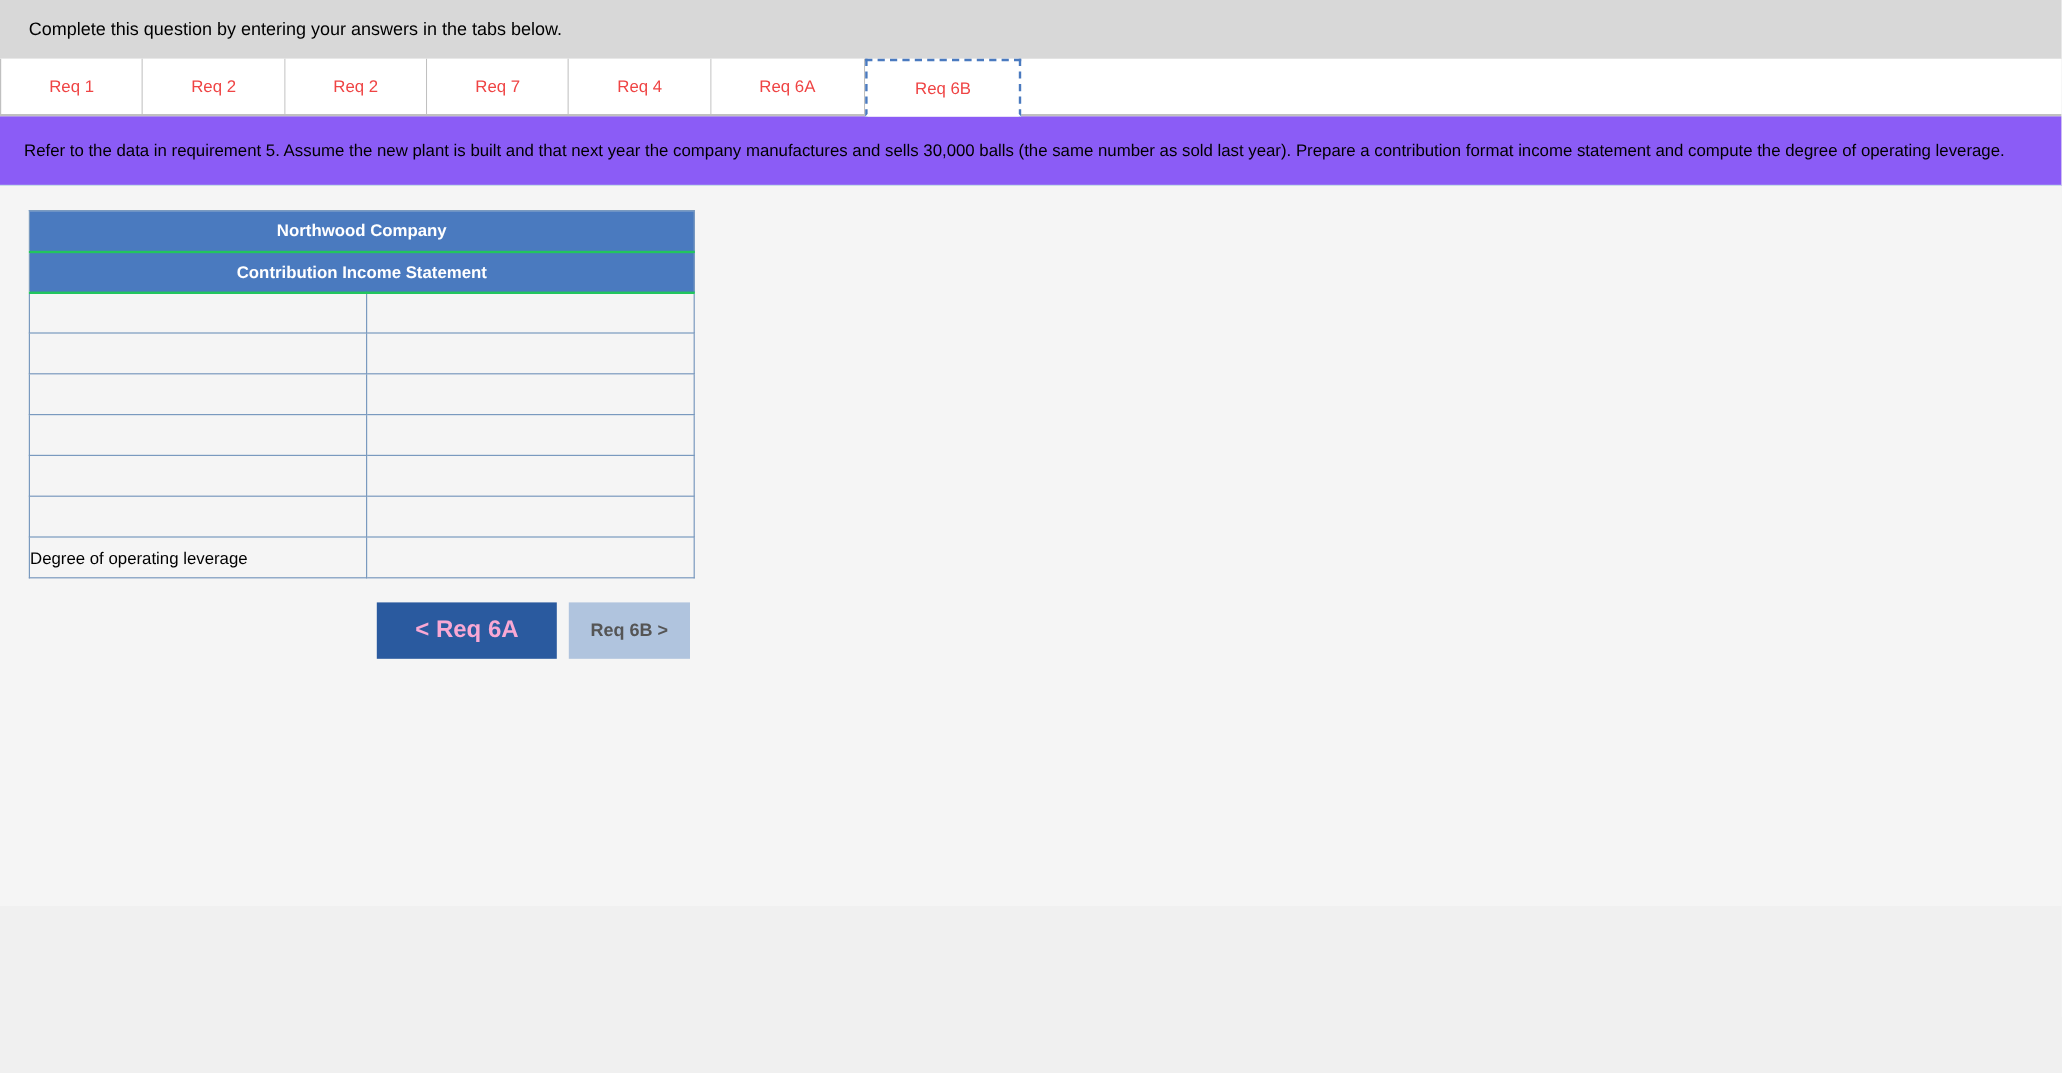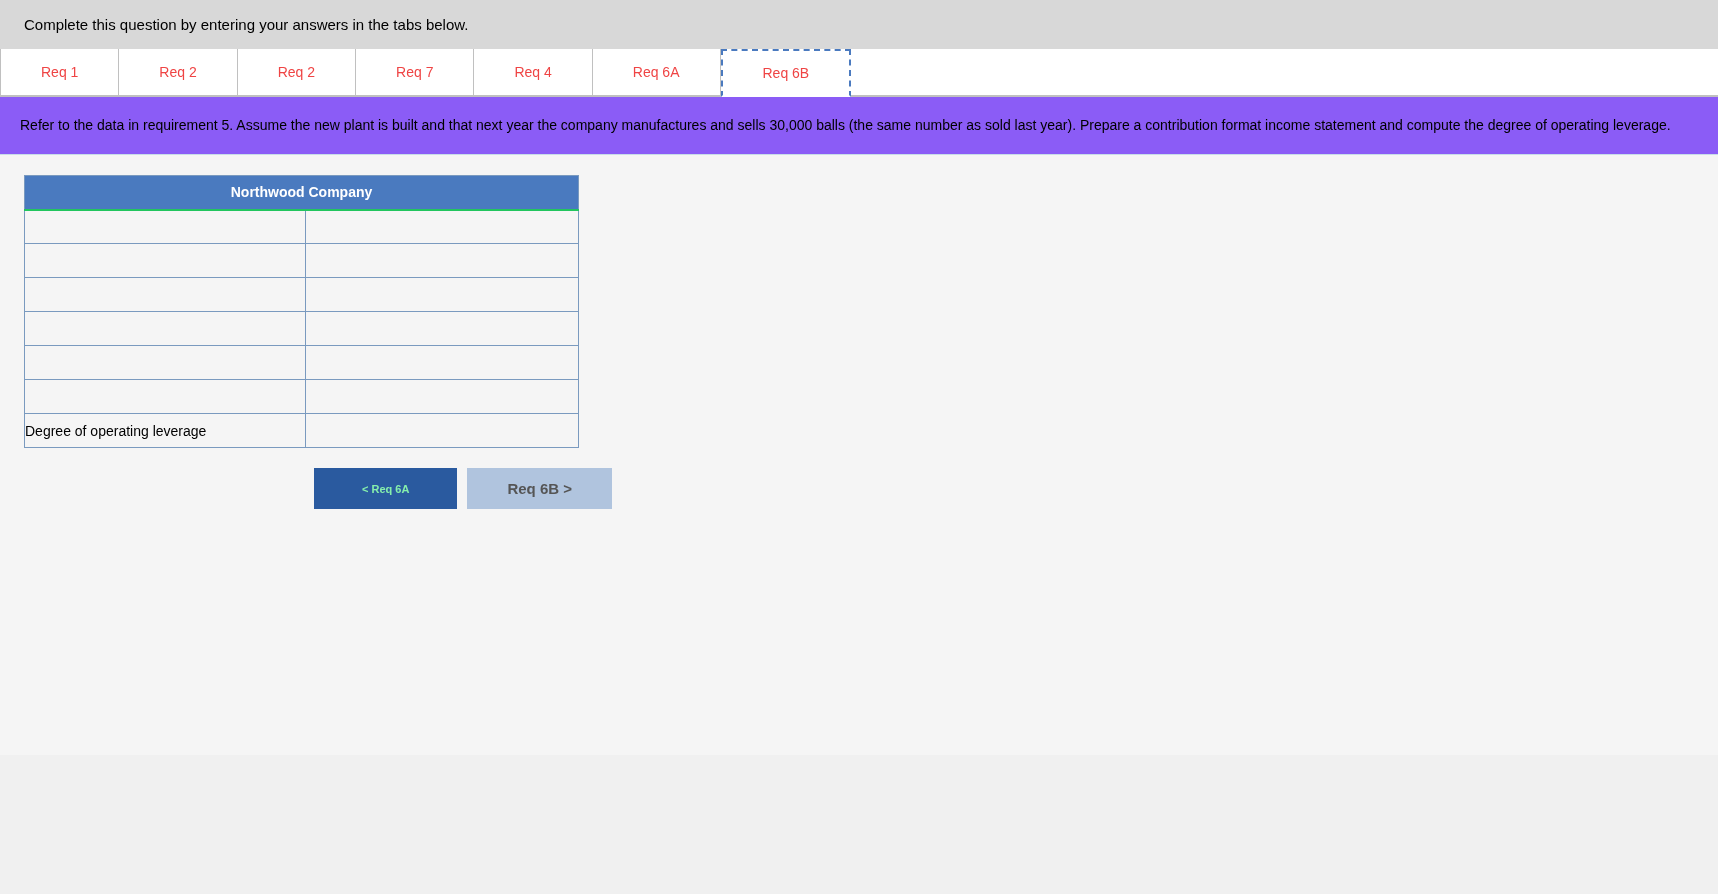--- a/index.html
+++ b/index.html
@@ -122,33 +122,33 @@
 
     .nav-buttons {
       display: flex;
       gap: 10px;
       margin-top: 20px;
       padding-left: 290px;
     }
 
     .btn-prev {
       background: #2a5a9f;
-      color: #86efac;
+      color: #f9a8d4;
       border: none;
-      padding: 12px 48px;
-      font-size: 11px;
+      padding: 12px 32px;
+      font-size: 20px;
       font-weight: bold;
       cursor: pointer;
     }
 
     .btn-next {
       background: #b0c4de;
       color: #555;
       border: none;
-      padding: 12px 40px;
+      padding: 12px 18px;
       font-size: 15px;
       font-weight: bold;
       cursor: pointer;
     }
   </style>
 </head>
 <body>
 
 <div class="instruction-bar">
   <span>Complete this question by entering your answers in the tabs below.</span>
@@ -182,20 +182,25 @@
   <span>Refer to the data in requirement 5. Assume the new plant is built and that next year the company manufactures and sells 30,000 balls (the same number as sold last year). Prepare a contribution format income statement and compute the degree of operating leverage.</span>
 </div>
 
 <div class="main-content">
 
   <table class="income-table">
     <thead>
       <tr>
         <td class="header-cell" colspan="2">
           <span>Northwood Company</span>
+        </td>
+      </tr>
+      <tr>
+        <td class="header-cell" colspan="2">
+          <span>Contribution Income Statement</span>
         </td>
       </tr>
     </thead>
     <tbody>
 
       <tr>
         <td class="label-cell">
           <input type="text" value="" style="">
         </td>
         <td class="value-cell">

